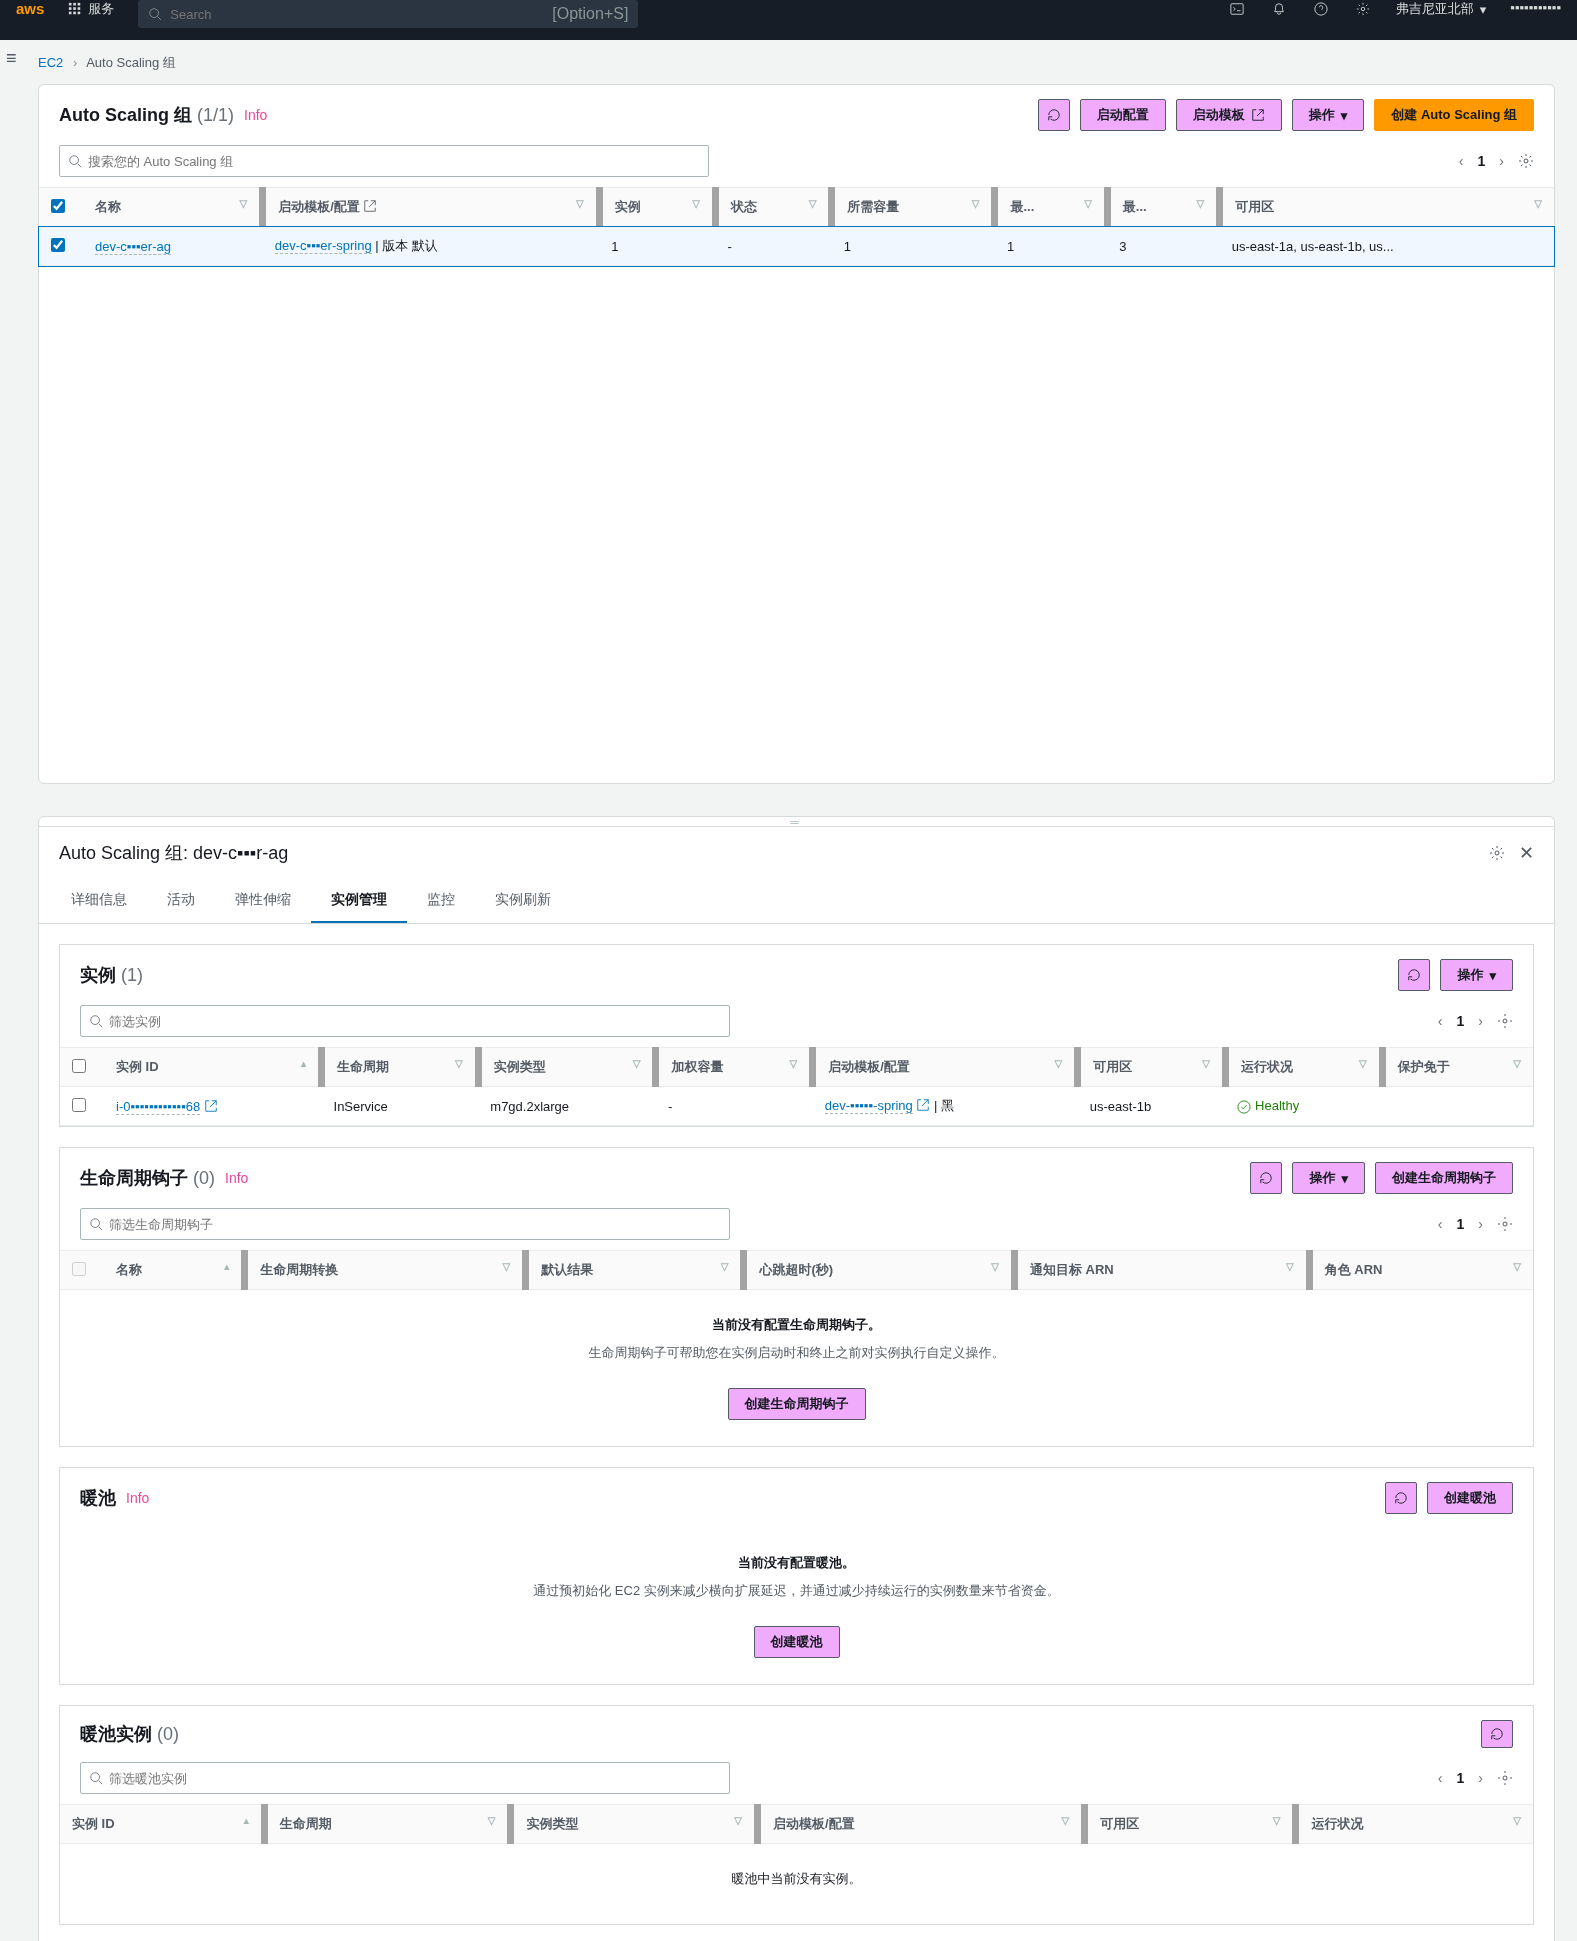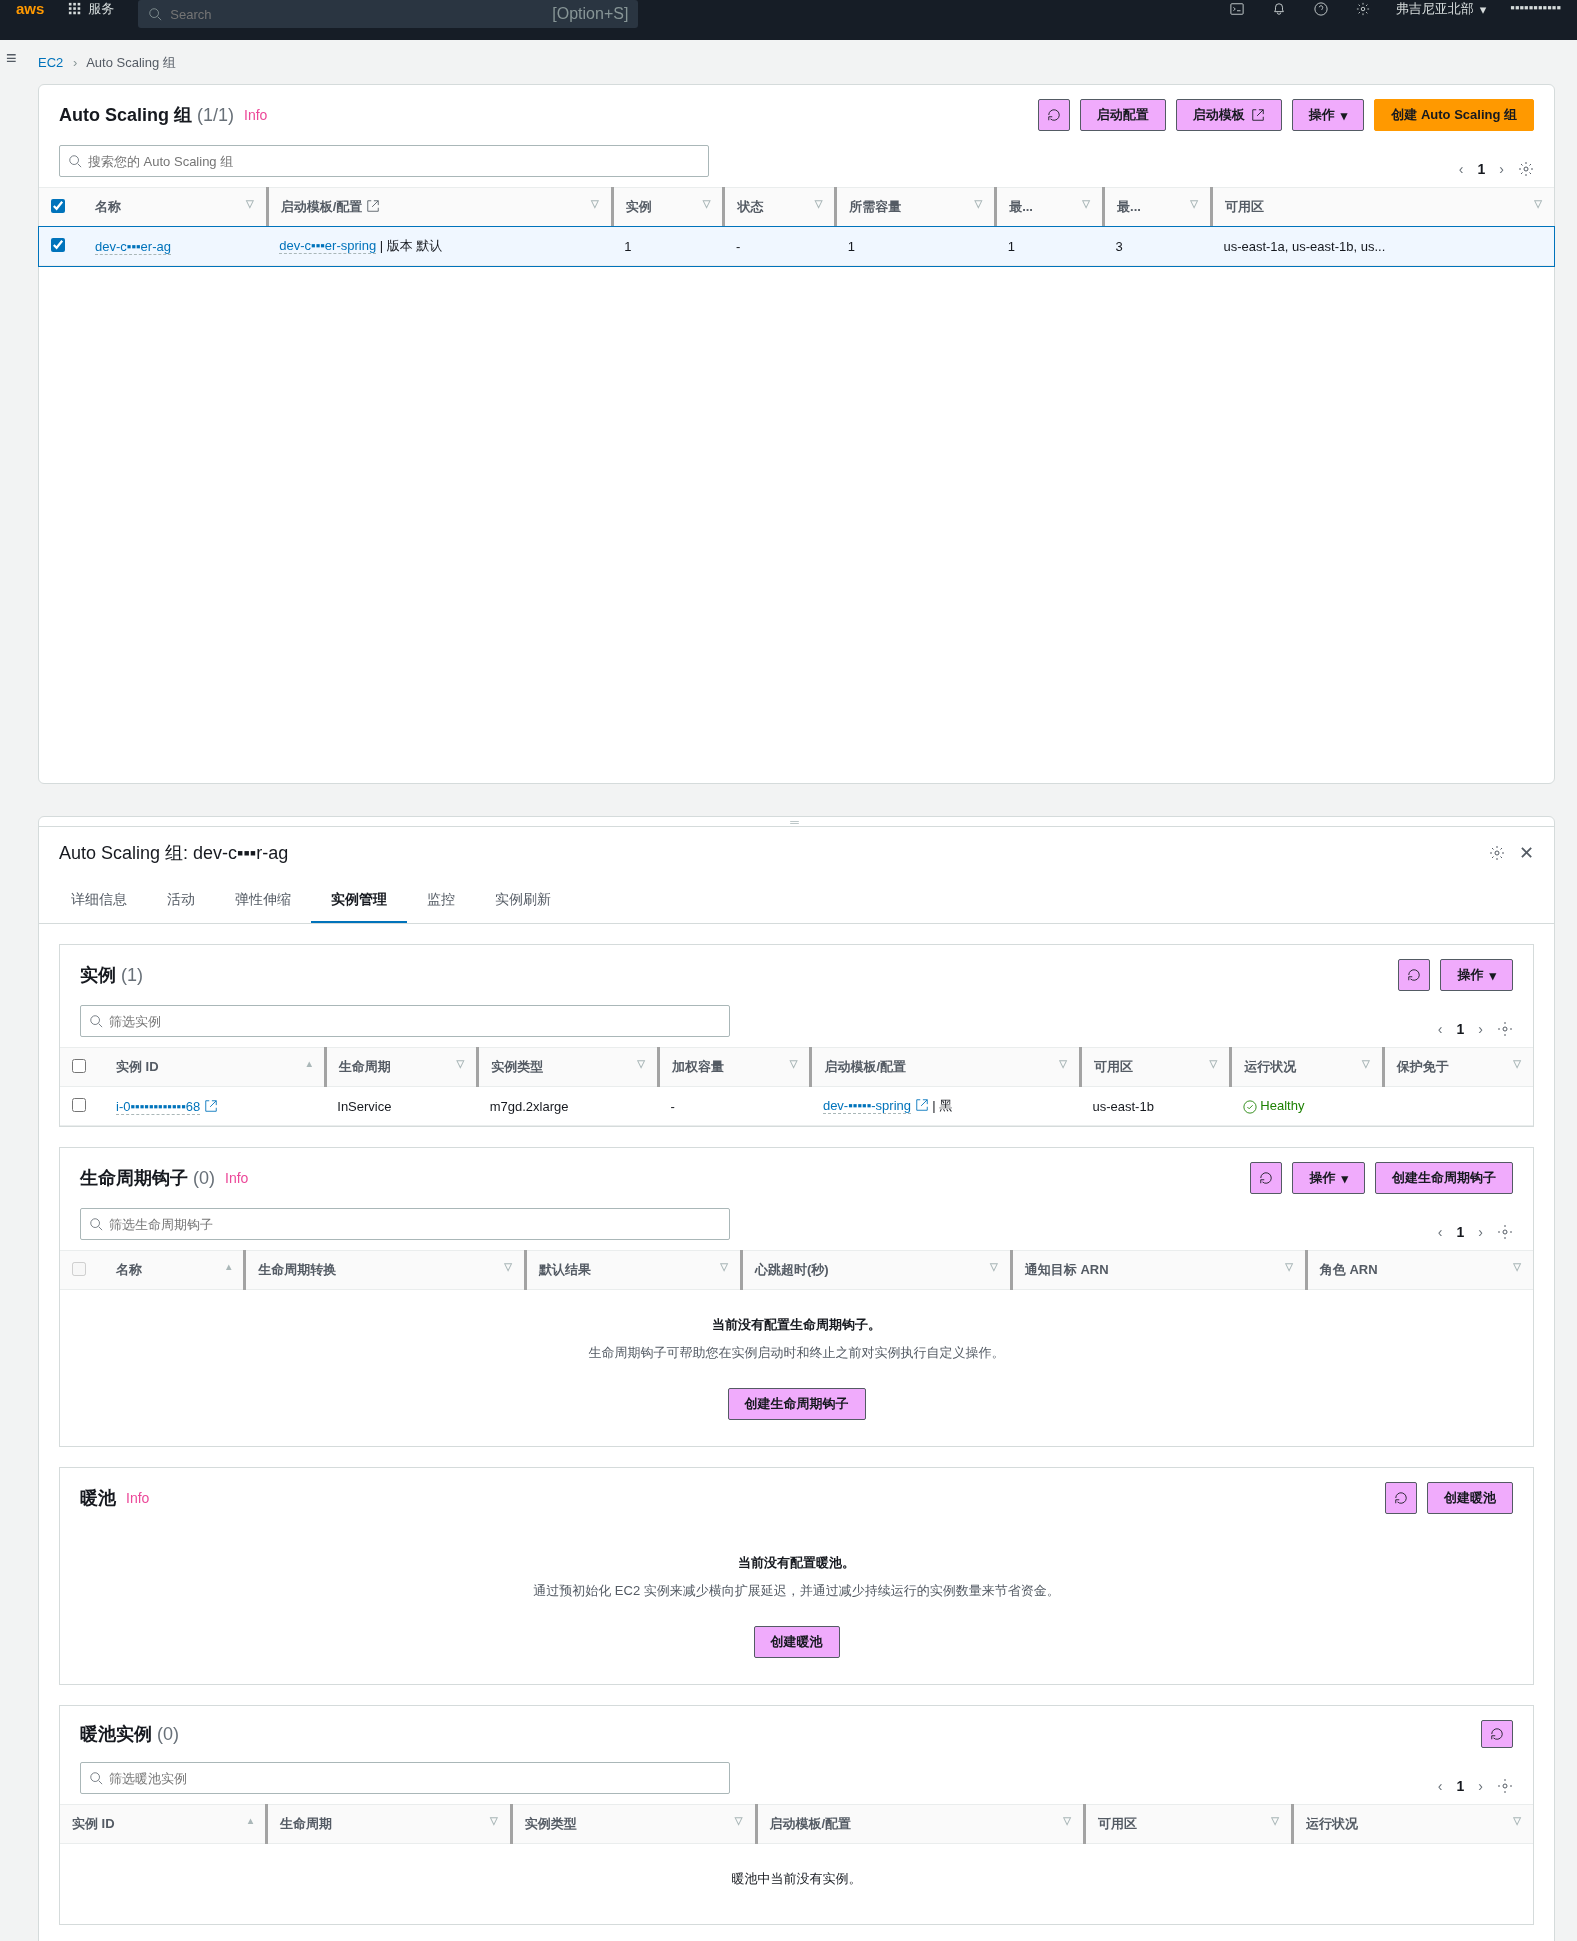--- a/index.html
+++ b/index.html
@@ -49,26 +49,26 @@
 .drag-handle{height:10px;display:flex;justify-content:center;align-items:center;border-bottom:1px solid #d5dbdb;cursor:ns-resize;color:#aab7b8;font-size:12px;letter-spacing:4px}
 .tabs{display:flex;border-bottom:1px solid #d5dbdb;padding:0 12px}
 .tab{padding:12px 20px;font-size:14px;color:#545b64;cursor:pointer;border-bottom:2px solid transparent}
 .tab.active{color:#16191f;font-weight:700;border-bottom-color:#0073bb}
 .panel-inner{border:1px solid #d5dbdb;margin:20px;border-radius:0}
 .empty{text-align:center;padding:26px 20px;color:#16191f}
 .empty p{margin-bottom:10px;font-size:13px}
 .empty .sub{color:#545b64}
 .svg-ico{width:14px;height:14px;display:inline-block;vertical-align:middle}
 .green{color:#1d8102}
-.midbar{display:flex;align-items:flex-end;padding:0 20px 10px;gap:8px}
+.midbar{display:flex;align-items:center;padding:0 20px 10px;gap:8px}
 .midbar .grow{flex:1}
 .extlink{vertical-align:-2px}
 .asg-big{min-height:700px}
 .gear{display:inline-flex;width:16px;height:16px}
-.divv{border-left:3px solid #a3a3a3}
+.divv{border-left:7px solid #a3a3a3}
 th.fc{width:44px}
 .muted{color:#687078}
 td.link a{border-bottom:1px dashed #aab7b8}
 </style>
 </head>
 <body>
 
 <div class="topnav">
   <span class="logo">aws</span>
   <span class="svc">

